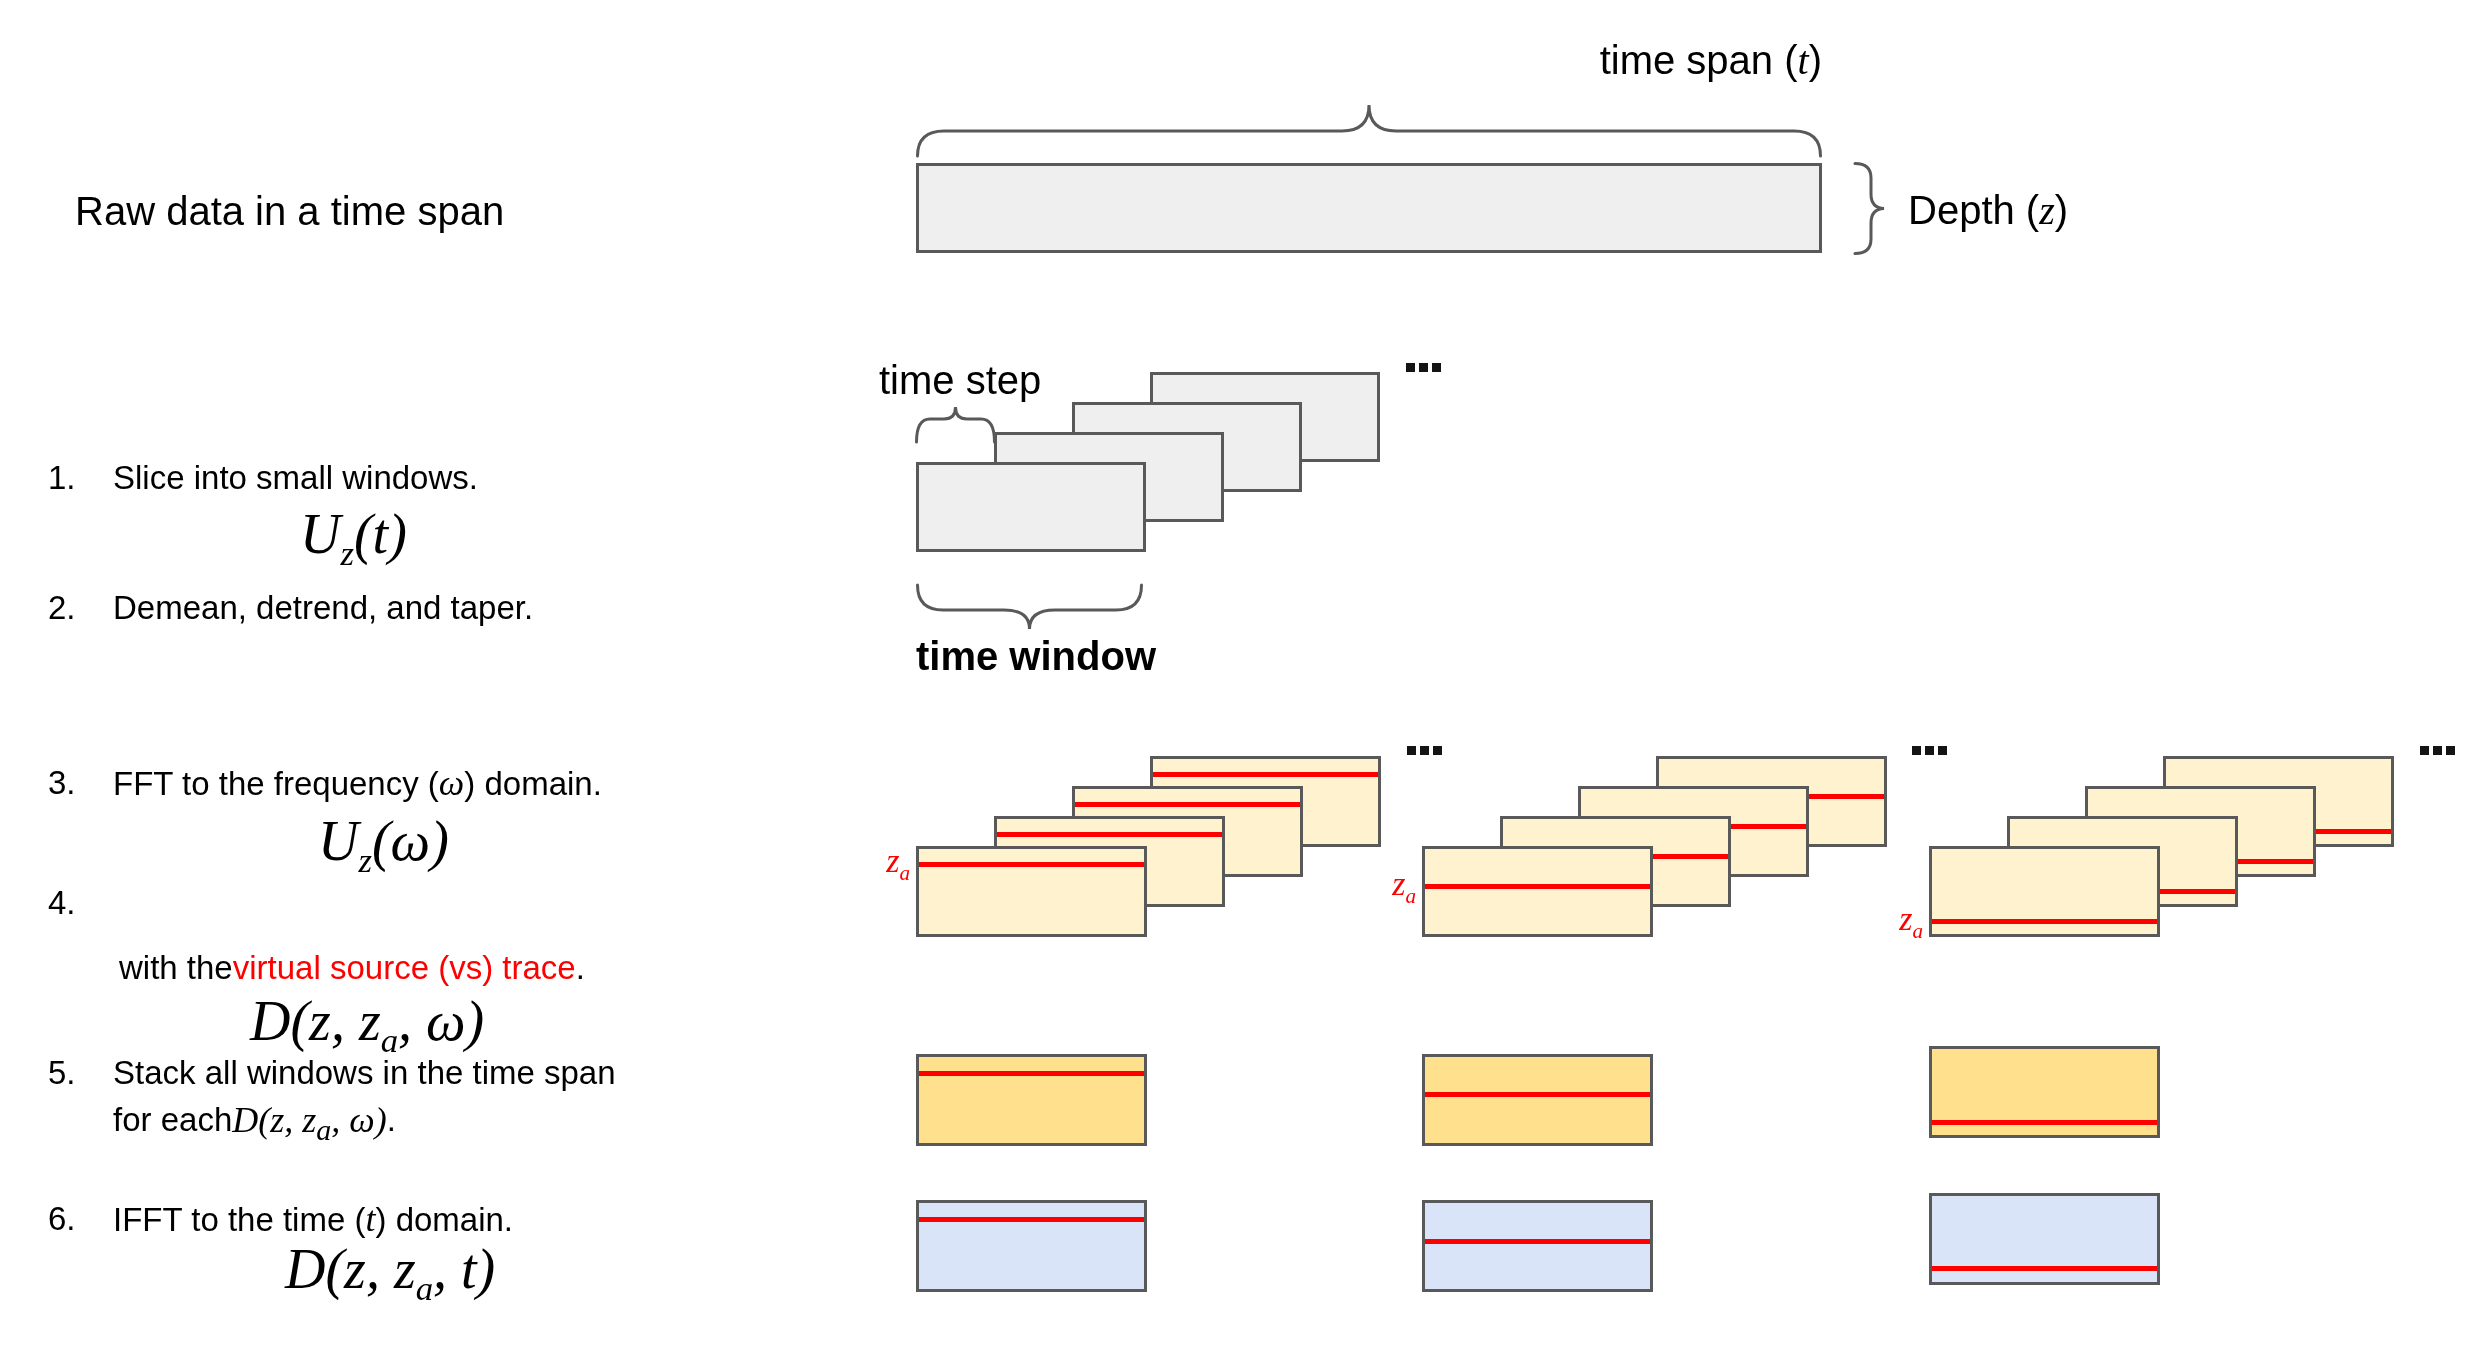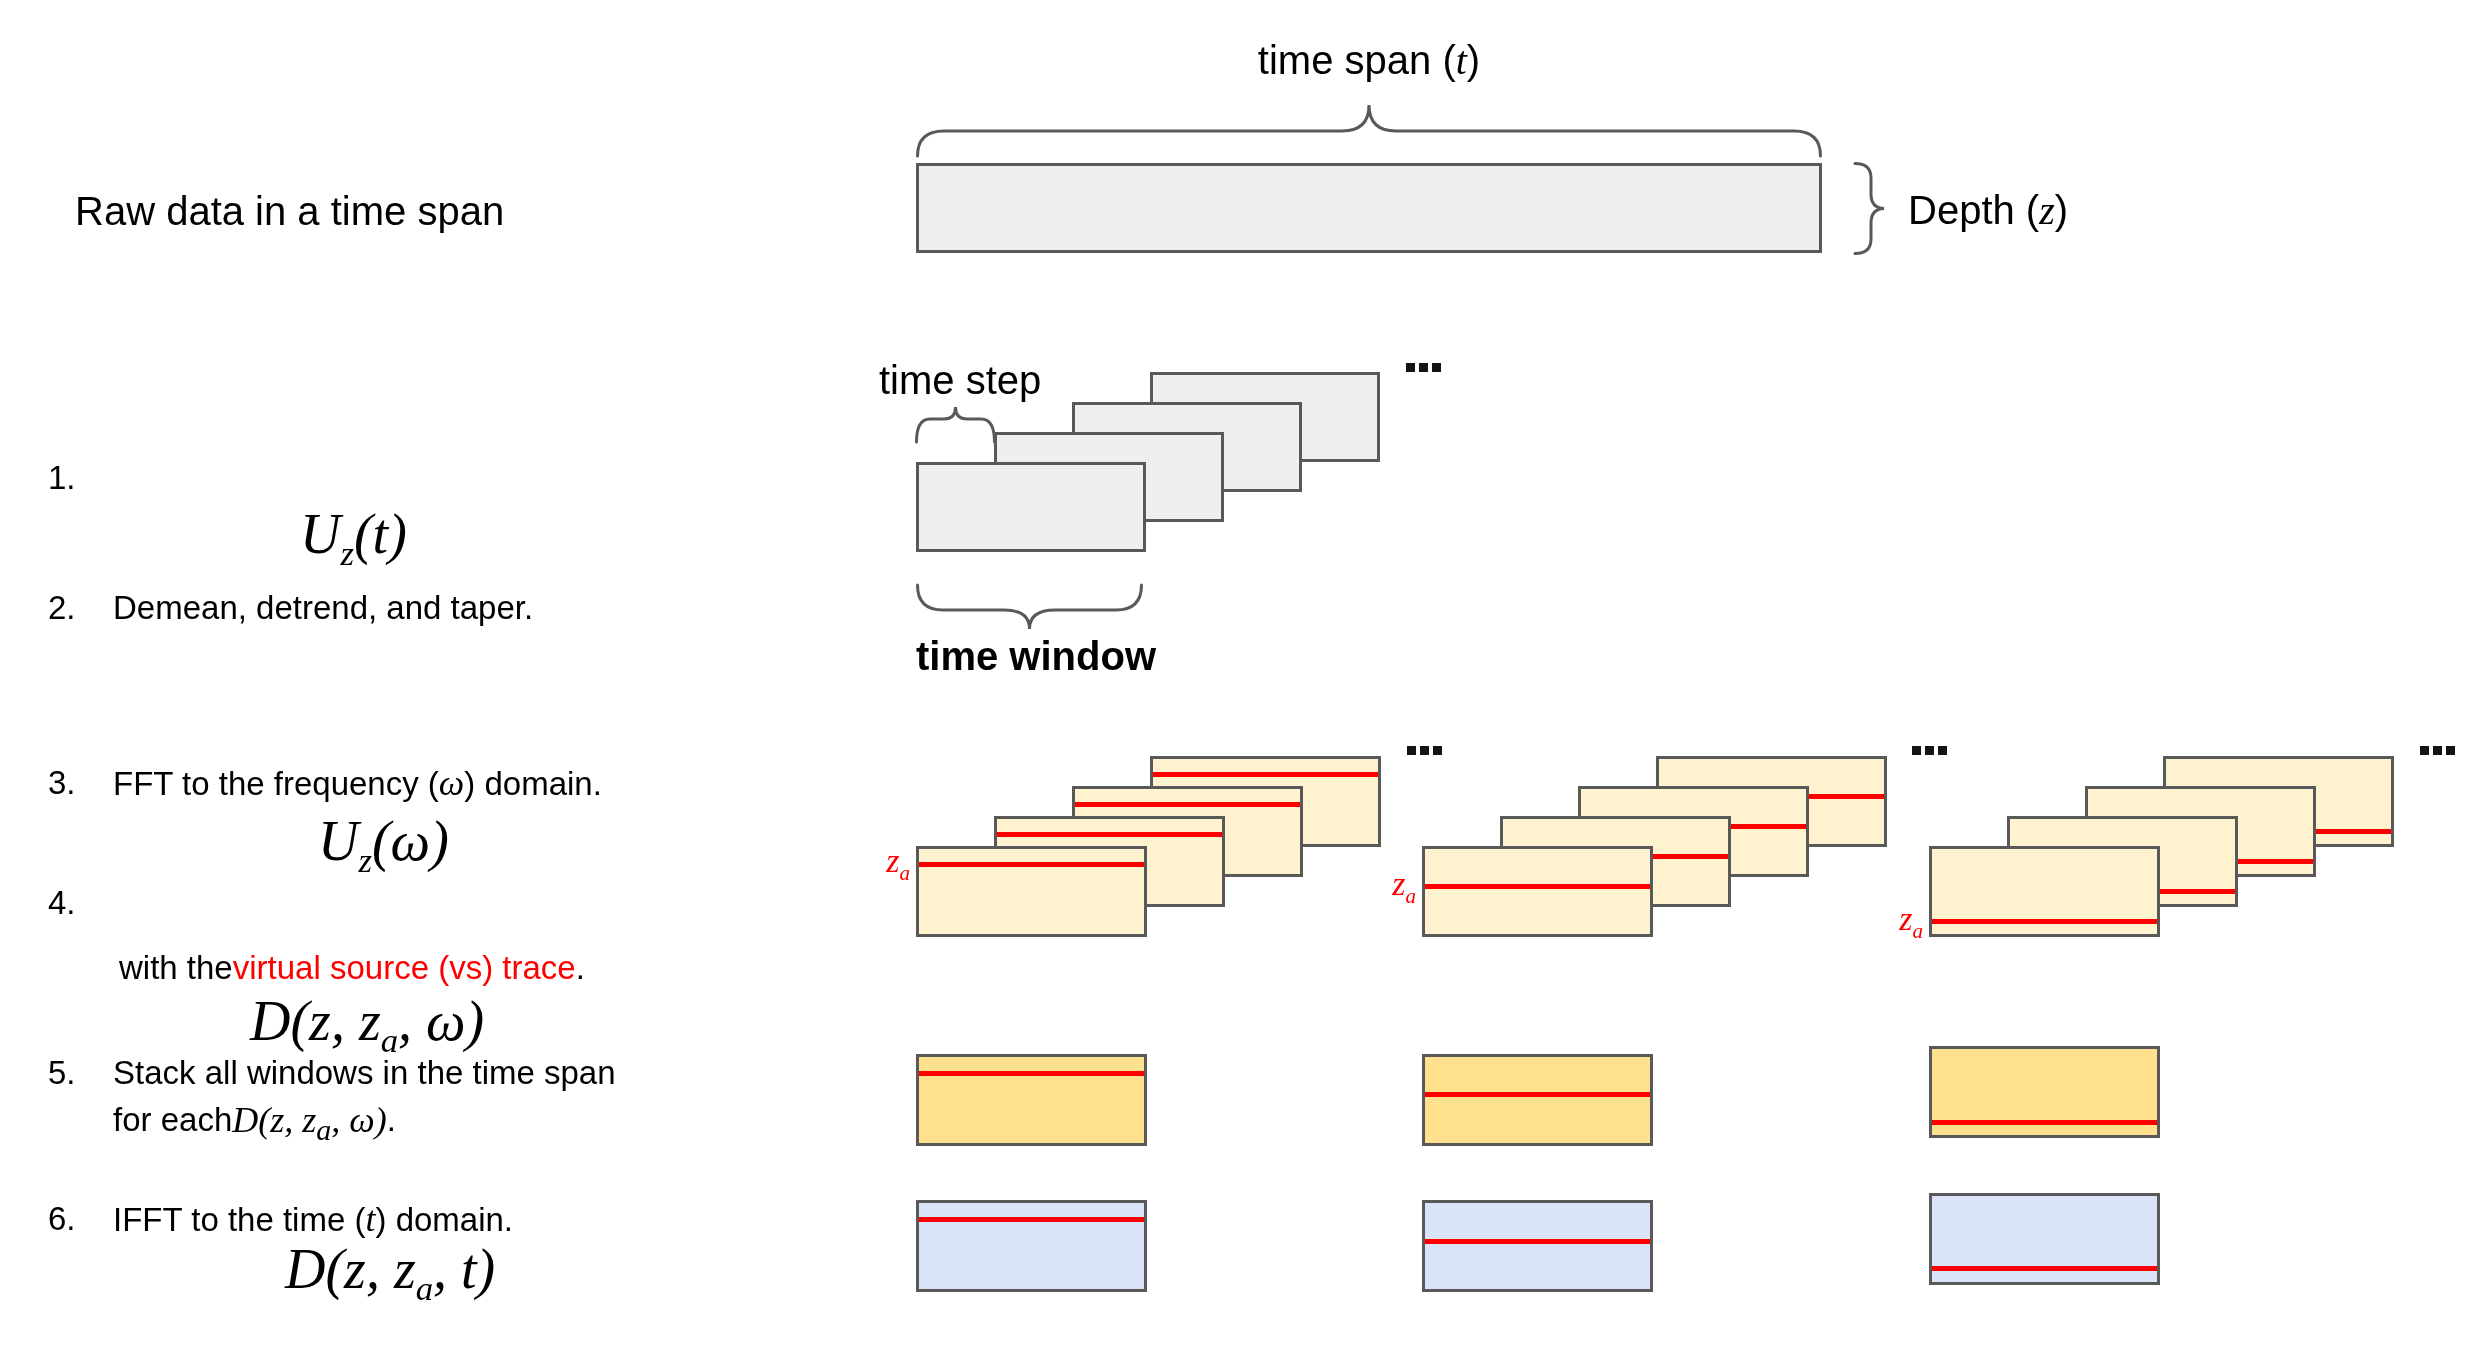--- a/index.html
+++ b/index.html
@@ -28,21 +28,21 @@
   .rect.orange{background:var(--orange);}
   .rect.blue{background:var(--blue);}
   .redline{position:absolute; left:0; right:0; height:5px; background:var(--red);}
   .zalabel{position:absolute; transform:translateX(-100%);
            font-family:"Liberation Serif", serif; font-style:italic;
            font-size:34px; line-height:36px; color:var(--red); white-space:nowrap;}
   .dots{position:absolute; display:flex; gap:4px;}
   .dots i{display:block; width:9px; height:9px; background:#141414;}
   .brace{position:absolute;}
   .brace path{fill:none; stroke:var(--border); stroke-width:3; stroke-linecap:round;}
-  .centered{text-align:center;}
+  .centered{text-align:right;}
 </style>
 </head>
 <body>
 
 <div class="canvas">
 
   <div class="abs label" style="left:75px; top:187px;"><span>Raw data in a time span</span></div>
 
   <div class="abs label centered" style="left:916px; top:36px; width:906px;"><span>time span (</span><span class="mvar">t</span><span>)</span></div>
 
@@ -53,20 +53,21 @@
   <div class="rect gray" style="left:916px; top:163px; width:906px; height:90px;"></div>
 
   <svg class="brace" style="left:1853px; top:162px;" width="34" height="93" viewBox="0 0 34 93">
     <path d="M 2,1.5 Q 18,1.5 18,16 L 18,32 Q 18,46 31,46.5 Q 18,47 18,61 L 18,77 Q 18,91.5 2,91.5"></path>
   </svg>
 
   <div class="abs label" style="left:1908px; top:186px;"><span>Depth (</span><span class="mvar">z</span><span>)</span></div>
 
   <div class="abs step" style="left:48px; top:455px;">
     <span class="num">1.</span>
+      <span>Slice into small windows.</span>
   </div>
   <div class="abs formula" style="left:300px; top:508px;">
     <span>U</span><sub>z</sub><span>(t)</span>
   </div>
   <div class="abs step" style="left:48px; top:585px;">
     <span class="num">2.</span>
       <span>Demean, detrend, and taper.</span>
   </div>
 
   <div class="abs step" style="left:48px; top:760px;">

